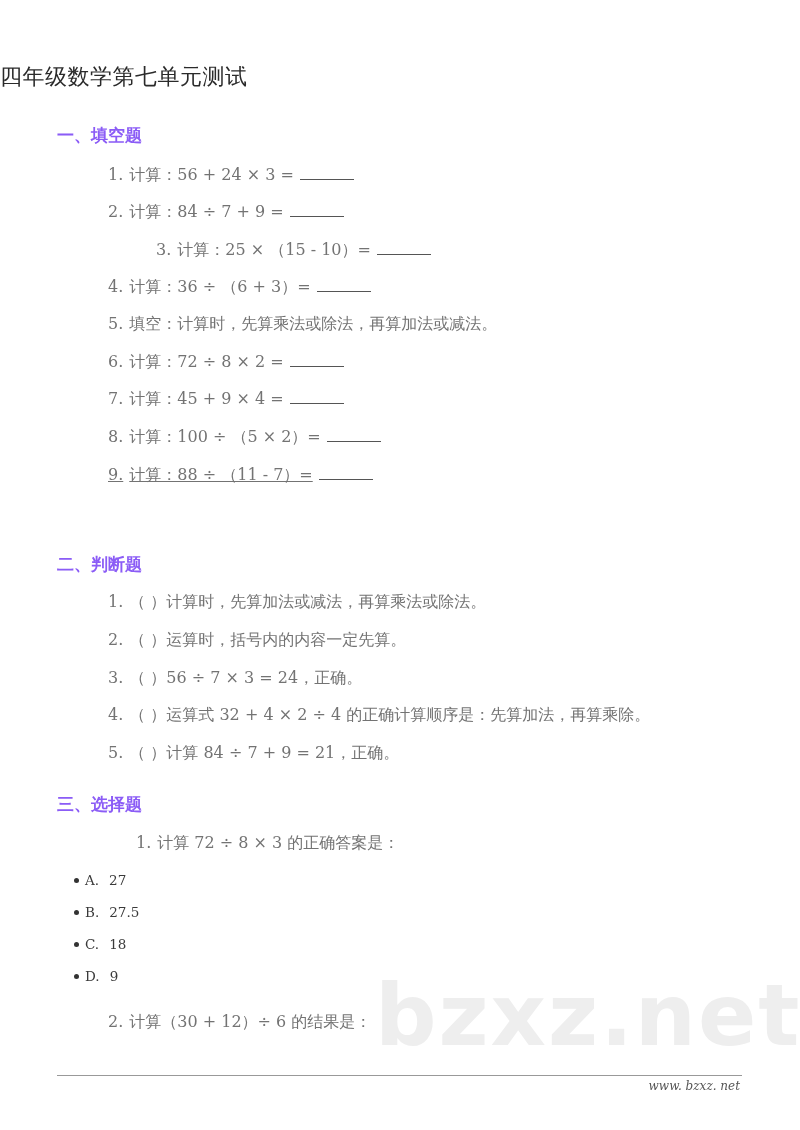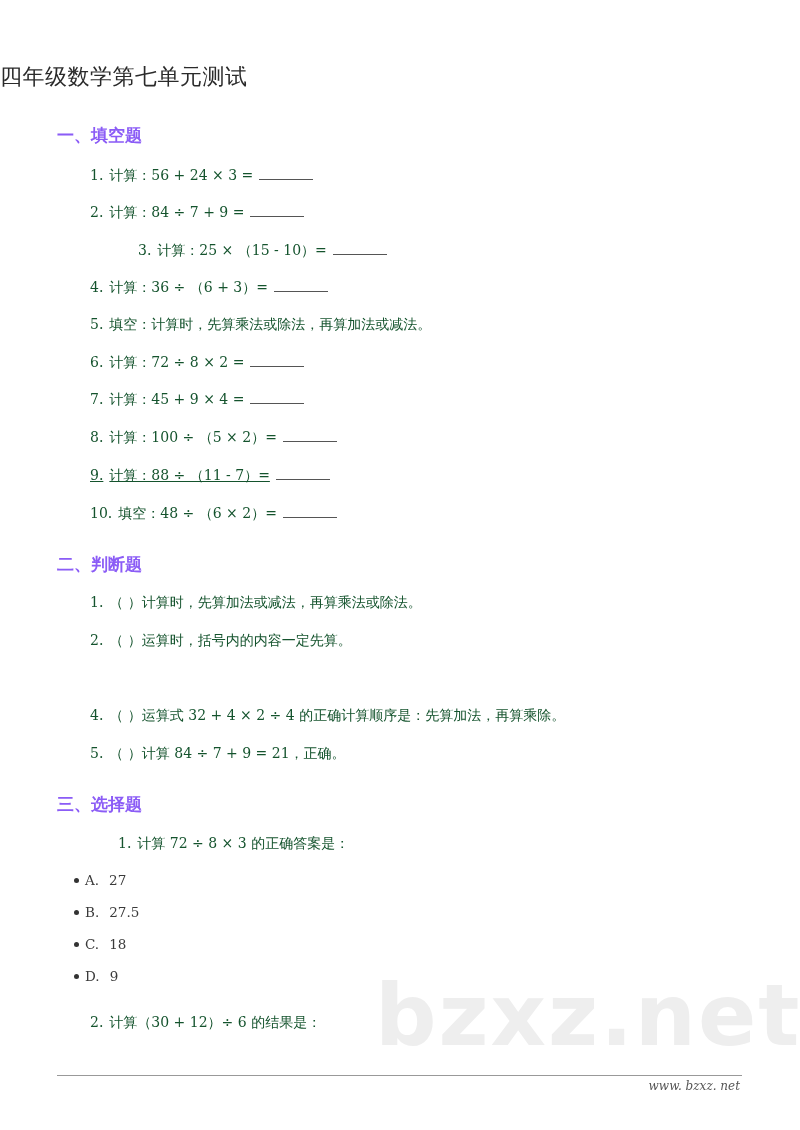--- a/index.html
+++ b/index.html
@@ -34,23 +34,23 @@
     .section-header {
       position: absolute;
       left: 57px;
       font-family: "DejaVu Sans", "Liberation Sans", sans-serif;
       font-weight: bold;
       font-size: 17px;
       color: #8b5cf6;
     }
     .item {
       position: absolute;
-      left: 90px;
-      font-size: 14px;
-      color: #14532d;
+      left: 108px;
+      font-size: 16px;
+      color: #737373;
       white-space: nowrap;
       line-height: 20px;
     }
     .item .num {
       margin-right: 6px;
     }
     .blank {
       display: inline-block;
       width: 54px;
       border-bottom: 1px solid #555555;
@@ -139,31 +139,31 @@
   </div>
   <div class="item fg" style="top:389px;">
     <span class="num">7.</span><span>计算：45 + 9 × 4 =</span><span class="blank"></span>
   </div>
   <div class="item fg" style="top:427px;">
     <span class="num">8.</span><span>计算：100 ÷ （5 × 2）=</span><span class="blank"></span>
   </div>
   <div class="item fg" style="top:465px;text-decoration:underline;">
     <span class="num">9.</span><span>计算：88 ÷ （11 - 7）=</span><span class="blank"></span>
   </div>
-  <div class="item fg" style="top:503px;">
-    <span class="num">10.</span><span>填空：48 ÷ （6 × 2）=</span><span class="blank"></span>
-  </div>
 
   <div class="section-header fg" style="top:553px;">二、判断题</div>
 
   <div class="item fg" style="top:592px;">
     <span class="num">1.</span><span>（ ）计算时，先算加法或减法，再算乘法或除法。</span>
   </div>
   <div class="item fg" style="top:630px;">
     <span class="num">2.</span><span>（ ）运算时，括号内的内容一定先算。</span>
+  </div>
+  <div class="item fg" style="top:668px;">
+    <span class="num">3.</span><span>（ ）56 ÷ 7 × 3 = 24，正确。</span>
   </div>
   <div class="item fg" style="top:705px;">
     <span class="num">4.</span><span>（ ）运算式 32 + 4 × 2 ÷ 4 的正确计算顺序是：先算加法，再算乘除。</span>
   </div>
   <div class="item fg" style="top:743px;">
     <span class="num">5.</span><span>（ ）计算 84 ÷ 7 + 9 = 21，正确。</span>
   </div>
 
   <div class="section-header fg" style="top:793px;">三、选择题</div>
 

